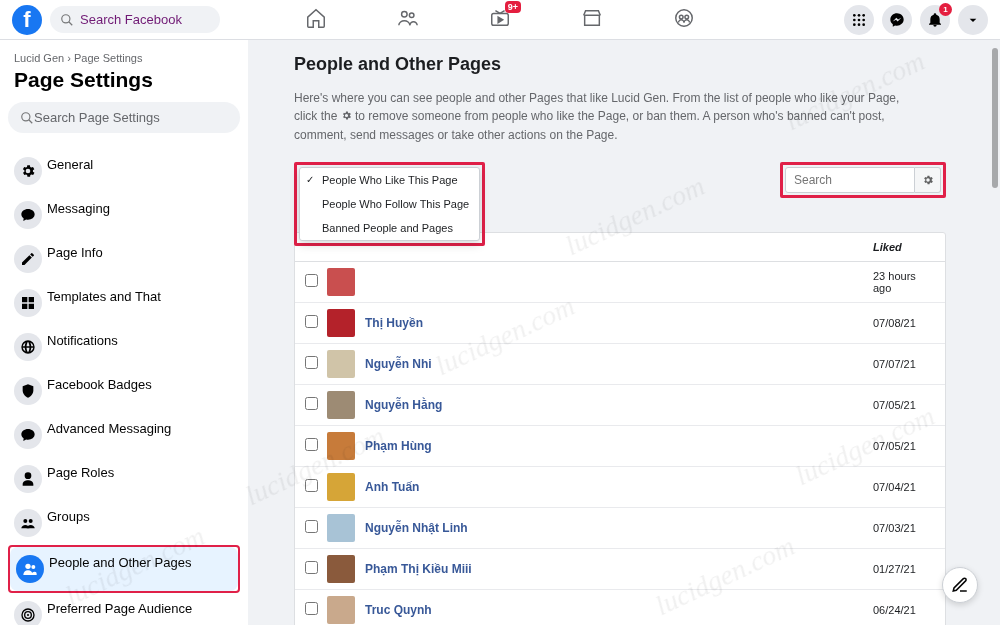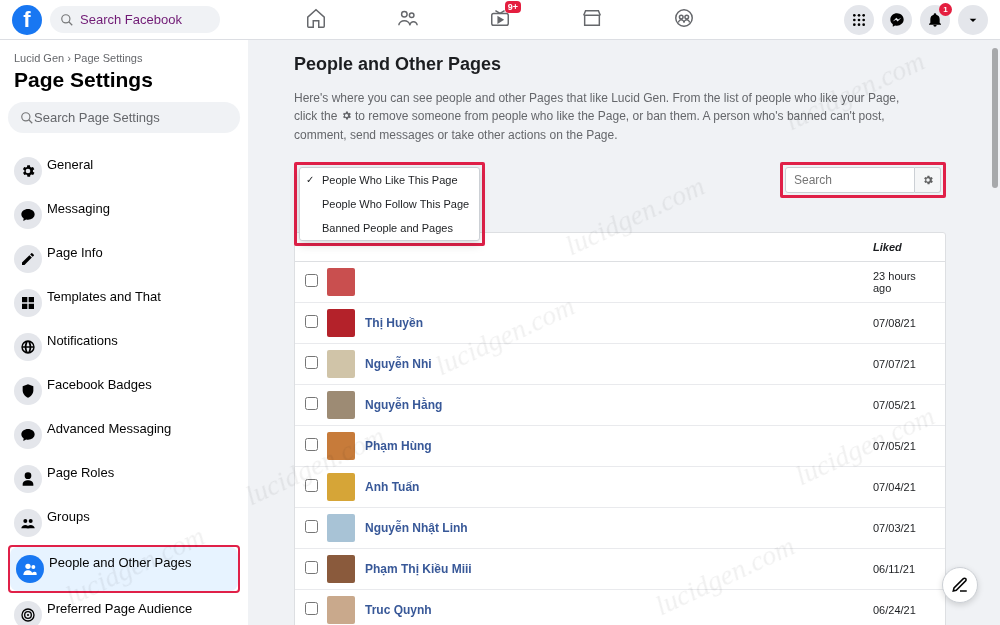--- a/index.html
+++ b/index.html
@@ -341,21 +341,21 @@
           <div class="pt-row">
             <div class="pt-cb"><input type="checkbox" style=""></div>
             <div class="pt-av" style="background:#a8c3d6"></div>
             <a class="pt-name">Nguyễn Nhật Linh</a>
             <div class="pt-date">07/03/21</div>
           </div>
           <div class="pt-row">
             <div class="pt-cb"><input type="checkbox" style=""></div>
             <div class="pt-av" style="background:#8a5a3c"></div>
             <a class="pt-name">Phạm Thị Kiều Miii</a>
-            <div class="pt-date">06/11/21</div>
+            <div class="pt-date">01/27/21</div>
           </div>
           <div class="pt-row">
             <div class="pt-cb"><input type="checkbox" style=""></div>
             <div class="pt-av" style="background:#c9a98c"></div>
             <a class="pt-name">Truc Quynh</a>
             <div class="pt-date">06/24/21</div>
           </div>
         </div>
     </div>
   </div>

